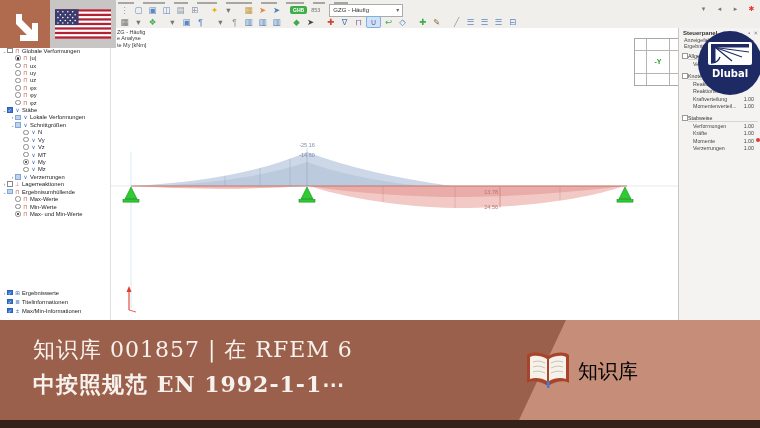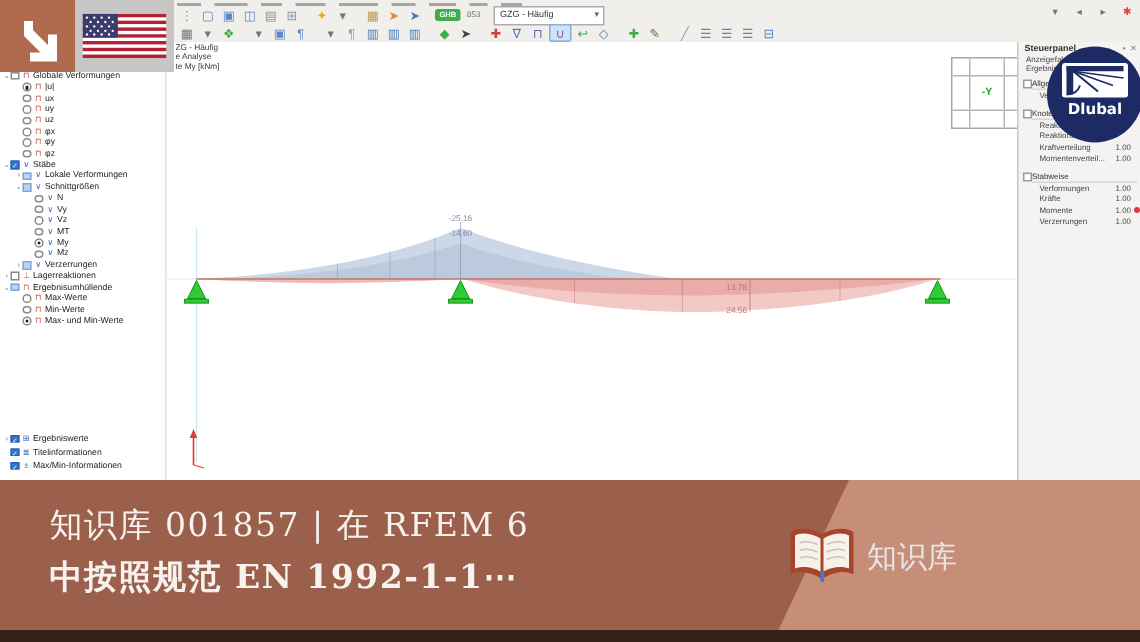--- a/index.html
+++ b/index.html
@@ -61,21 +61,21 @@
   #dlogo .sq{position:absolute;left:10px;top:11px;width:44px;height:23px;background:#fff;border-radius:2px;}
   #dlogo .brand{position:absolute;left:0;top:37px;width:64px;text-align:center;color:#fff;font-weight:bold;font-size:10px;font-family:"DejaVu Sans",sans-serif;}
   
   #banner{left:0;top:320px;width:760px;height:108px;background:#9b604c;z-index:50;}
   #banner-light{position:absolute;left:0;top:0;width:760px;height:100px;background:#c68e79;
     clip-path:polygon(566px 0,760px 0,760px 100px,519px 100px);}
   #banner-strip{position:absolute;left:0;top:100px;width:760px;height:8px;background:#35201a;}
   .bannerline{position:absolute;left:33px;color:#f7f2ee;font-size:22px;letter-spacing:1px;
     font-family:"DejaVu Serif","Liberation Serif",serif;}
   #bline1{top:15px;} #bline2{top:50px;font-weight:bold;}
-  #kbbadge{position:absolute;left:578px;top:38px;color:#e5e5e5;font-size:20px;
+  #kbbadge{position:absolute;left:578px;top:38px;color:#000000;font-size:20px;
     font-family:"DejaVu Serif","Liberation Serif",serif;}
 </style>
 </head>
 <body>
 
 <div class="abs" id="toolbar"></div>
 <div class="abs" id="menustrip">
     <i style="width: 16px;"></i>
     <i style="width: 22px;"></i>
     <i style="width: 14px;"></i>

